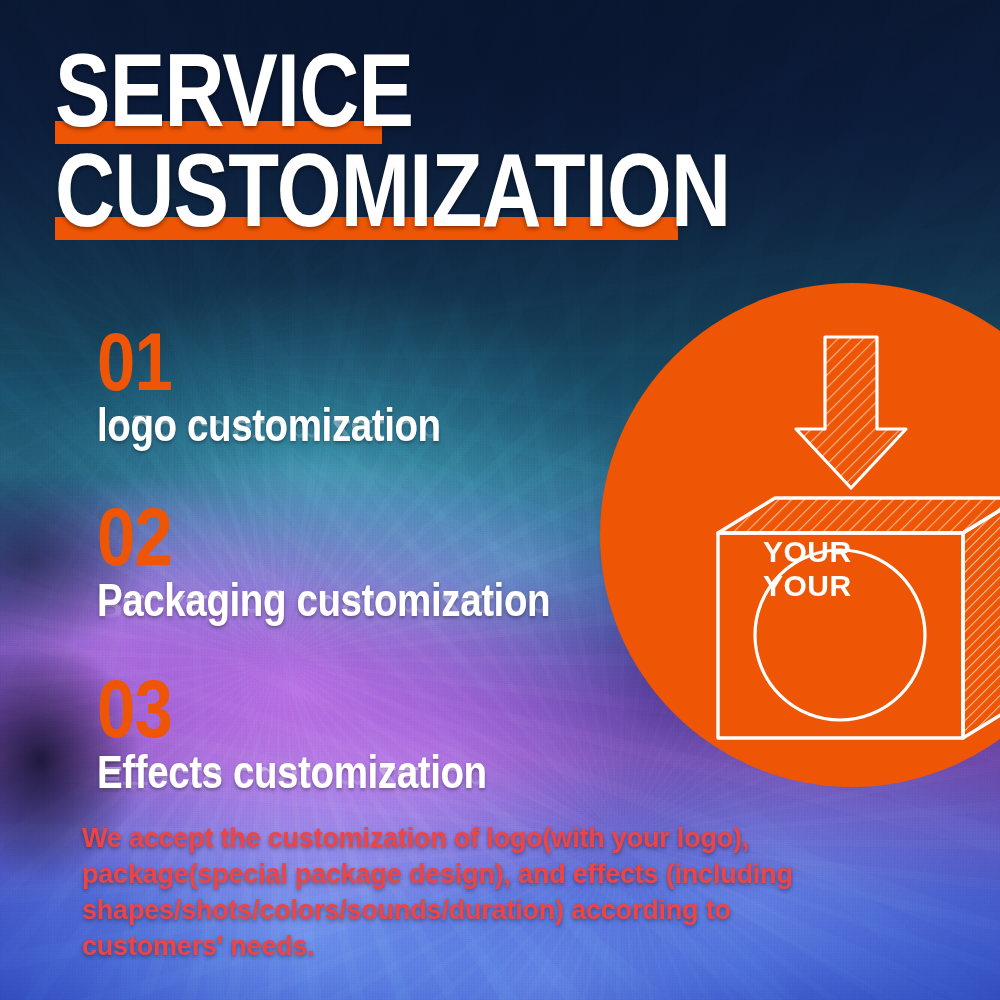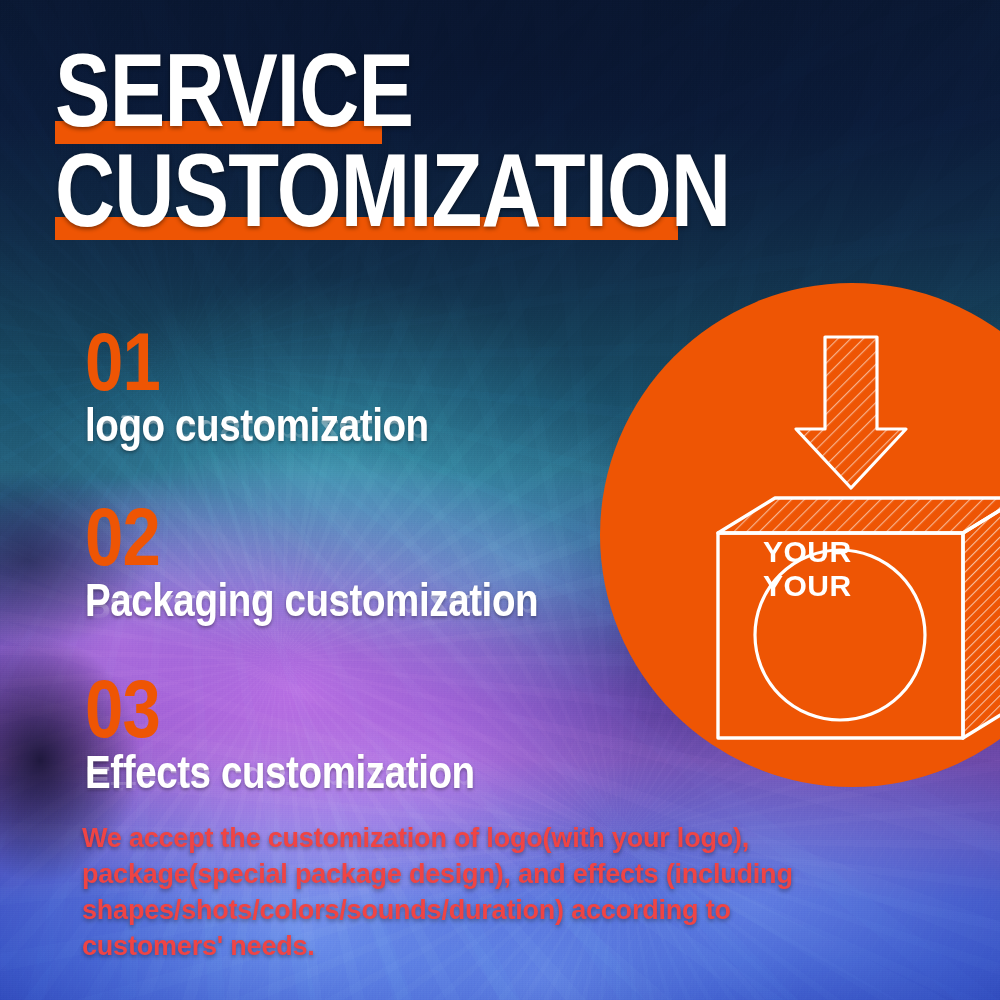--- a/index.html
+++ b/index.html
@@ -188,21 +188,21 @@
     letter-spacing: -1px;
     transform: scaleX(0.80);
     transform-origin: left top;
     white-space: nowrap;
     text-shadow: 0 2px 5px rgba(0,0,0,0.45);
   }
 
   
   .service-item {
     position: absolute;
-    left: 85px;
+    left: 97px;
   }
   .item-num {
     margin: 0;
     color: #ee5504;
     font-family: "Liberation Sans", sans-serif;
     font-weight: bold;
     font-size: 82px;
     line-height: 74px;
     letter-spacing: -1px;
     transform: scaleX(0.84);

